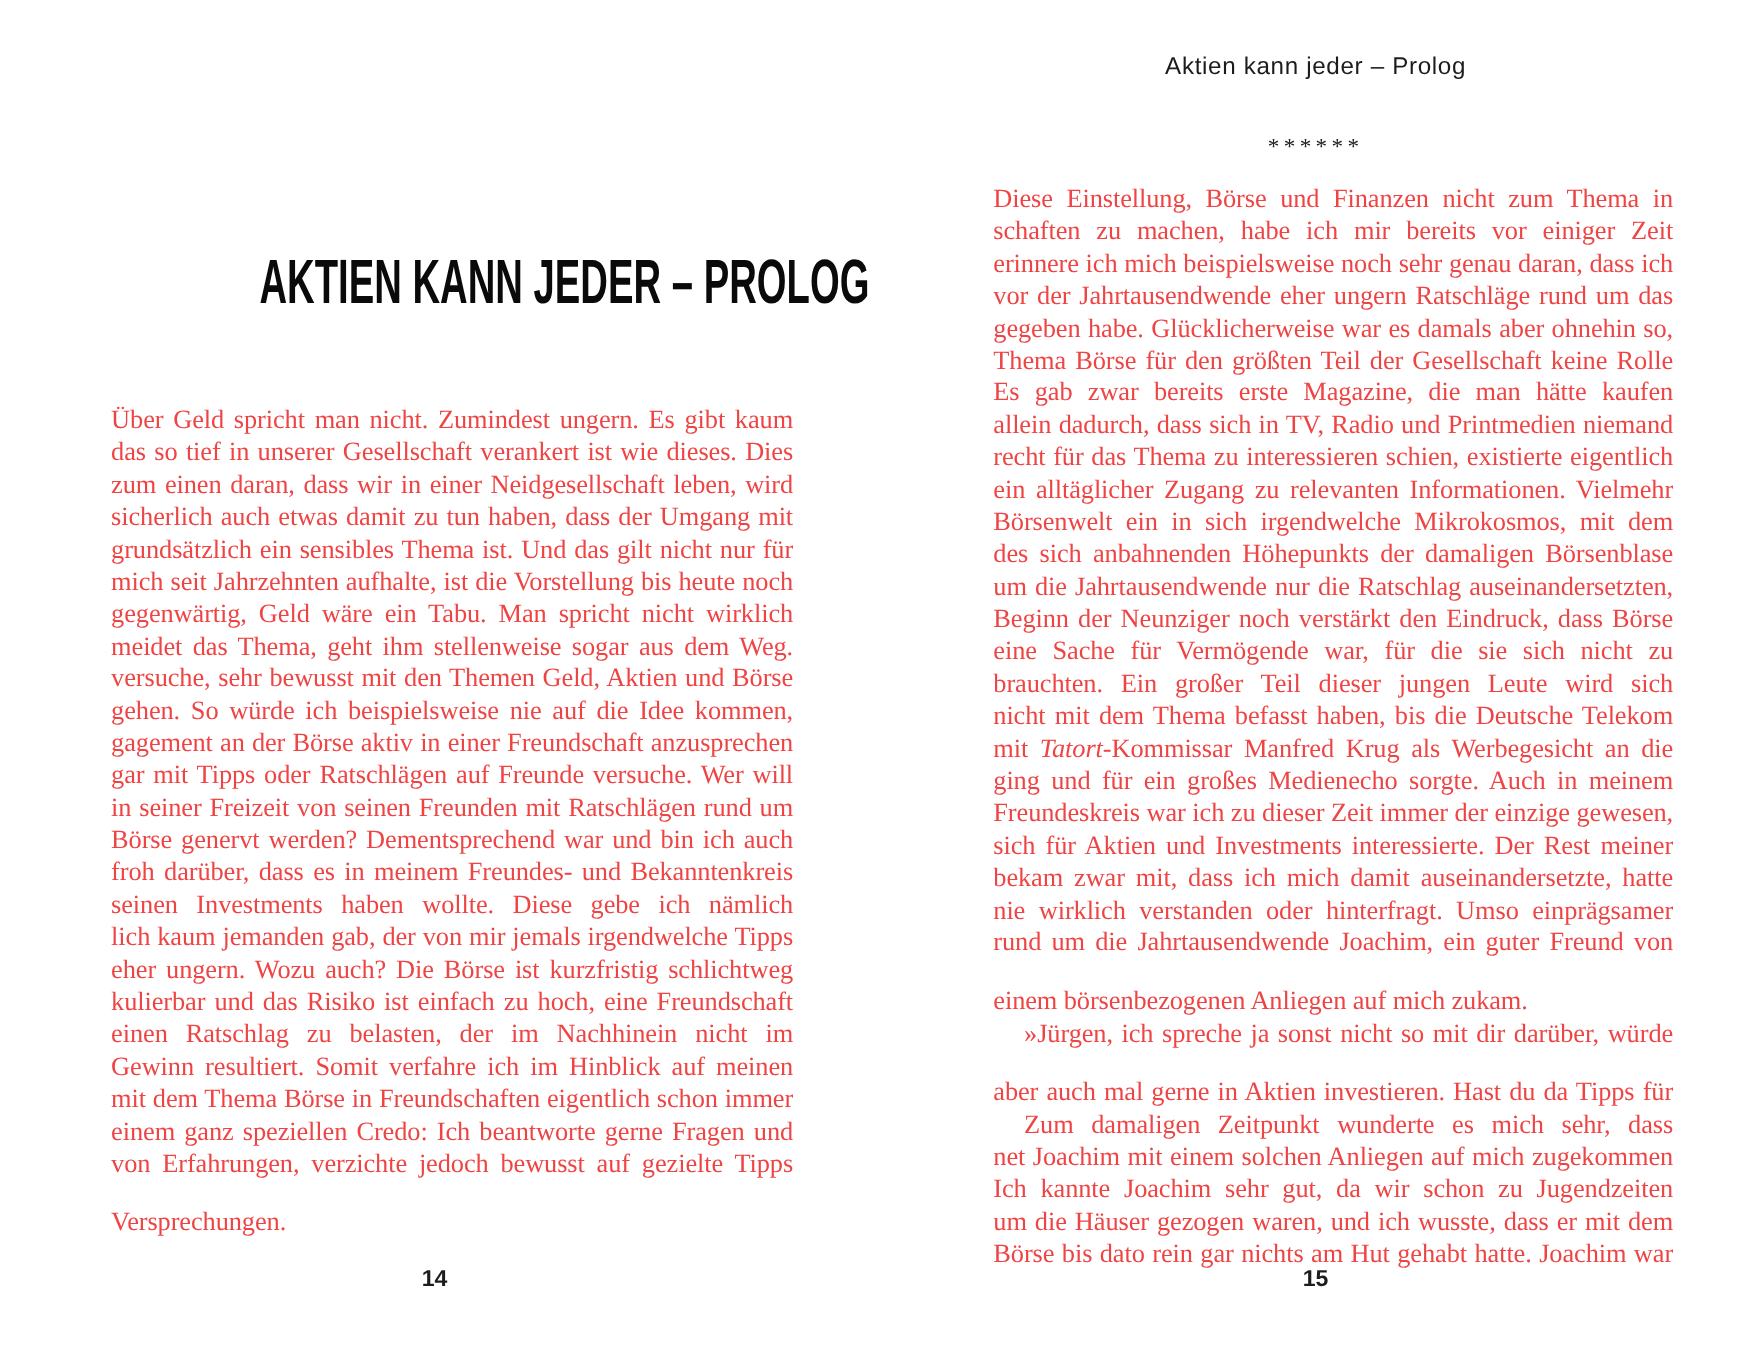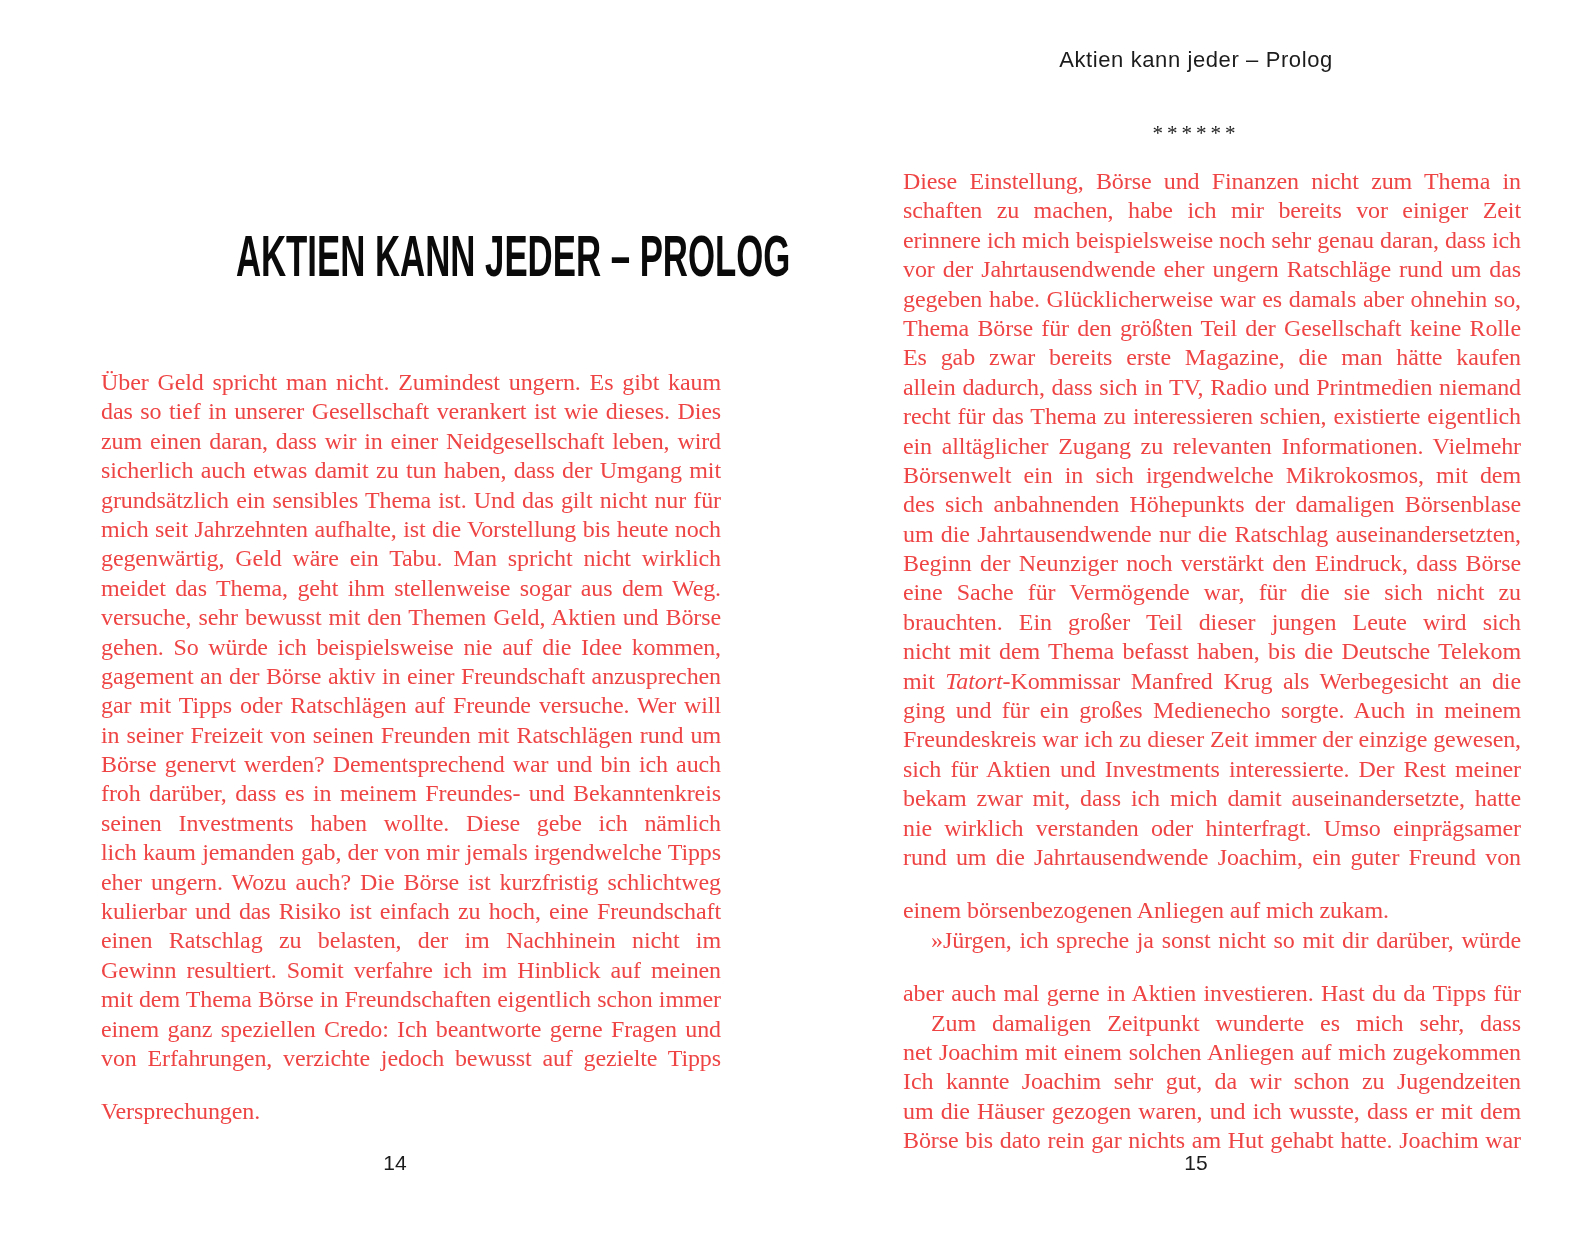--- a/index.html
+++ b/index.html
@@ -79,21 +79,21 @@
   .line.ind { text-indent: 28px; }
   .line i { font-style: italic; }
 
   .folio {
     position: absolute;
     top: 1151px;
     left: 0;
     width: 100%;
     text-align: center;
     font-family: "Liberation Sans", sans-serif;
-    font-weight: 400;
+    font-weight: 700;
     font-size: 21px;
     color: #1c1c1c;
   }
 </style>
 </head>
 <body>
 
 <section class="page page-left">
   <h1 class="chapter-title">AKTIEN KANN JEDER – PROLOG</h1>
   <div class="body-text">

